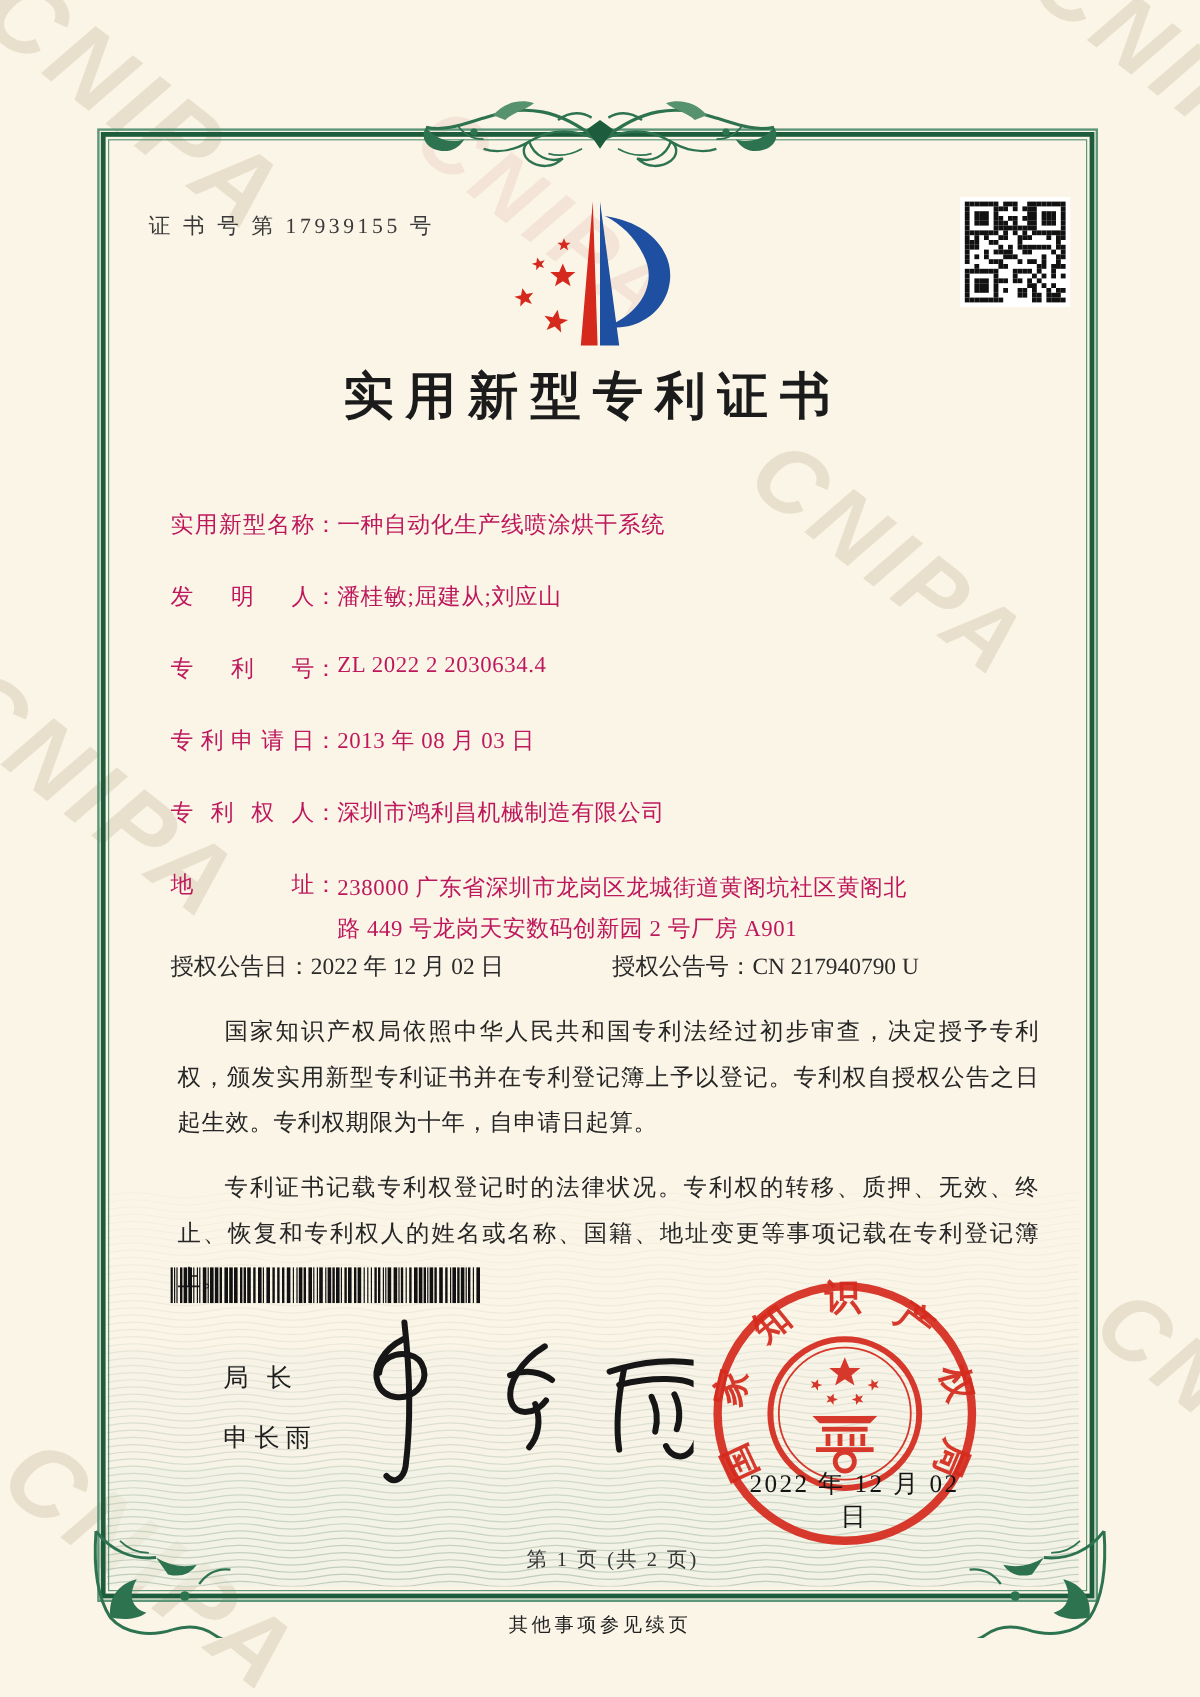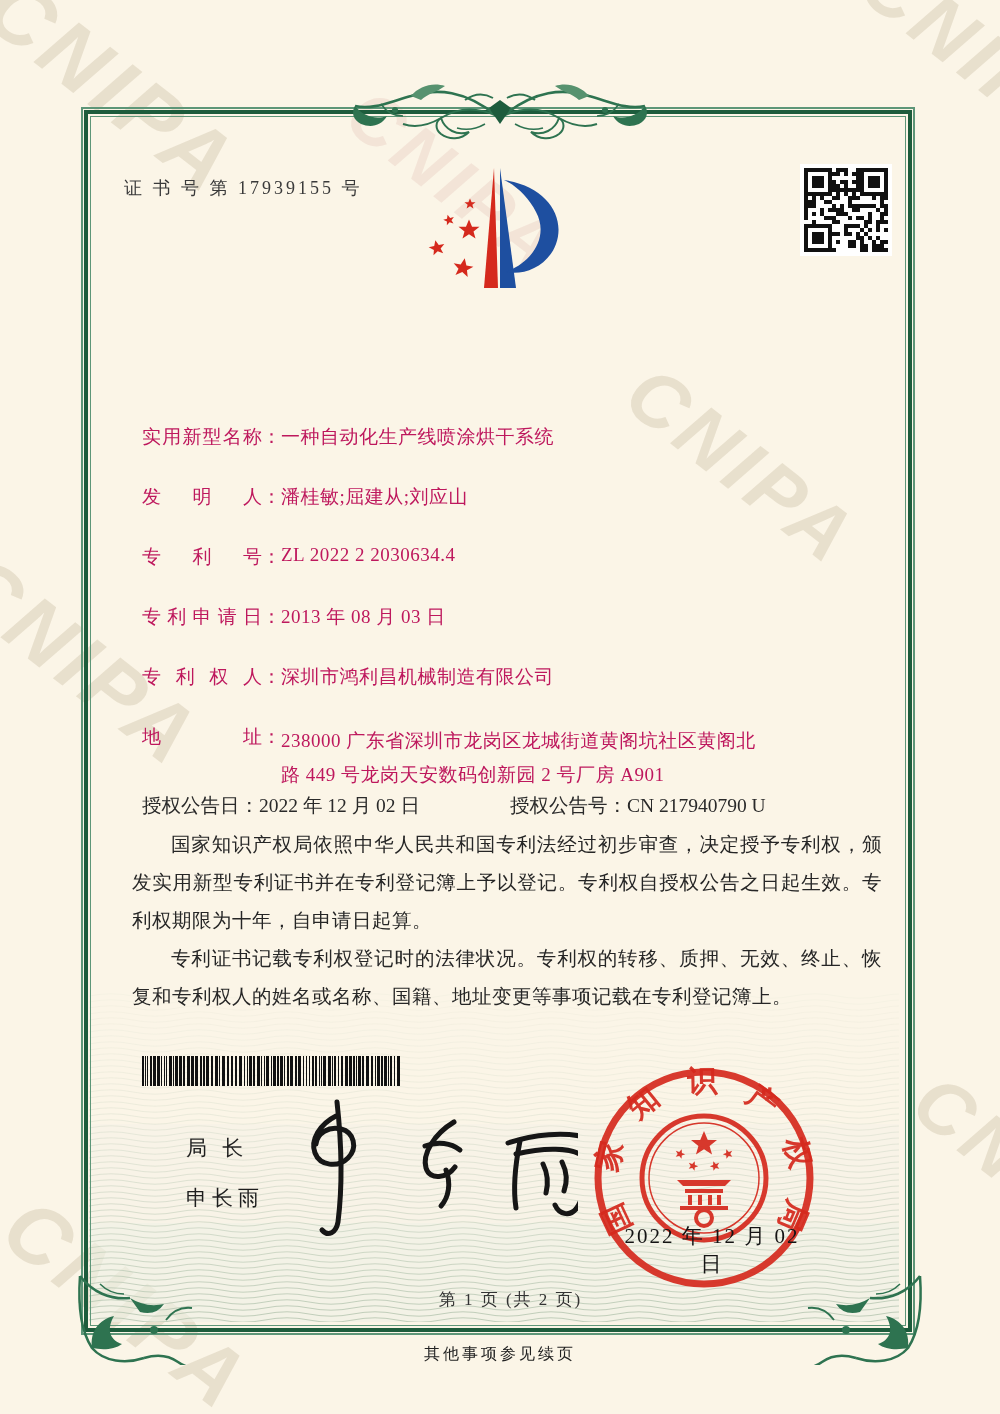--- a/index.html
+++ b/index.html
@@ -56,21 +56,21 @@
   }
   .f-colon{vertical-align:top;}
   .f-value{letter-spacing:.5px;vertical-align:top;}
   .addr .f-value{display:inline-block;width:545px;line-height:34px;}
   .grant-row{position:relative;height:40px;font-size:19.5px;color:#2a2a2a;}
   .grant-right{position:absolute;left:368px;top:0;}
 
   
   .paras{position:absolute;left:132px;top:826px;width:750px;z-index:4;}
   .paras p{
-    margin:0;font-size:19.5px;line-height:38px;text-indent:2em;
+    margin:16px;font-size:19.5px;line-height:38px;text-indent:2em;
     text-align:justify;color:#262626;letter-spacing:.5px;
   }
 
   
   .barcode{position:absolute;left:142px;top:1056px;z-index:4;}
   .officials{position:absolute;left:142px;top:1134px;z-index:4;font-size:21px;color:#1e1e1e;}
   .officials .line{margin-bottom:22px;letter-spacing:5px;margin-left:44px;}
   .signature{position:absolute;left:258px;top:1096px;z-index:5;}
   .seal{position:absolute;left:588px;top:1062px;z-index:5;}
   .seal-date{
@@ -453,20 +453,21 @@
       <rect x="28" y="84" width="4" height="4" fill="#111111"></rect>
       <rect x="32" y="84" width="4" height="4" fill="#111111"></rect>
       <rect x="60" y="84" width="4" height="4" fill="#111111"></rect>
       <rect x="64" y="84" width="4" height="4" fill="#111111"></rect>
       <rect x="72" y="84" width="4" height="4" fill="#111111"></rect>
       <rect x="76" y="84" width="4" height="4" fill="#111111"></rect>
       <rect x="80" y="84" width="4" height="4" fill="#111111"></rect>
       <rect x="84" y="84" width="4" height="4" fill="#111111"></rect>
     </svg>
 
+  <div class="title">实用新型专利证书</div>
 
   <div class="fields">
     <div class="field-row">
       <span class="f-label">实用新型名称</span><span class="f-colon">：</span><span class="f-value">一种自动化生产线喷涂烘干系统</span>
     </div>
     <div class="field-row">
       <span class="f-label">发明人</span><span class="f-colon">：</span><span class="f-value">潘桂敏;屈建从;刘应山</span>
     </div>
     <div class="field-row">
       <span class="f-label">专利号</span><span class="f-colon">：</span><span class="f-value">ZL 2022 2 2030634.4</span>

